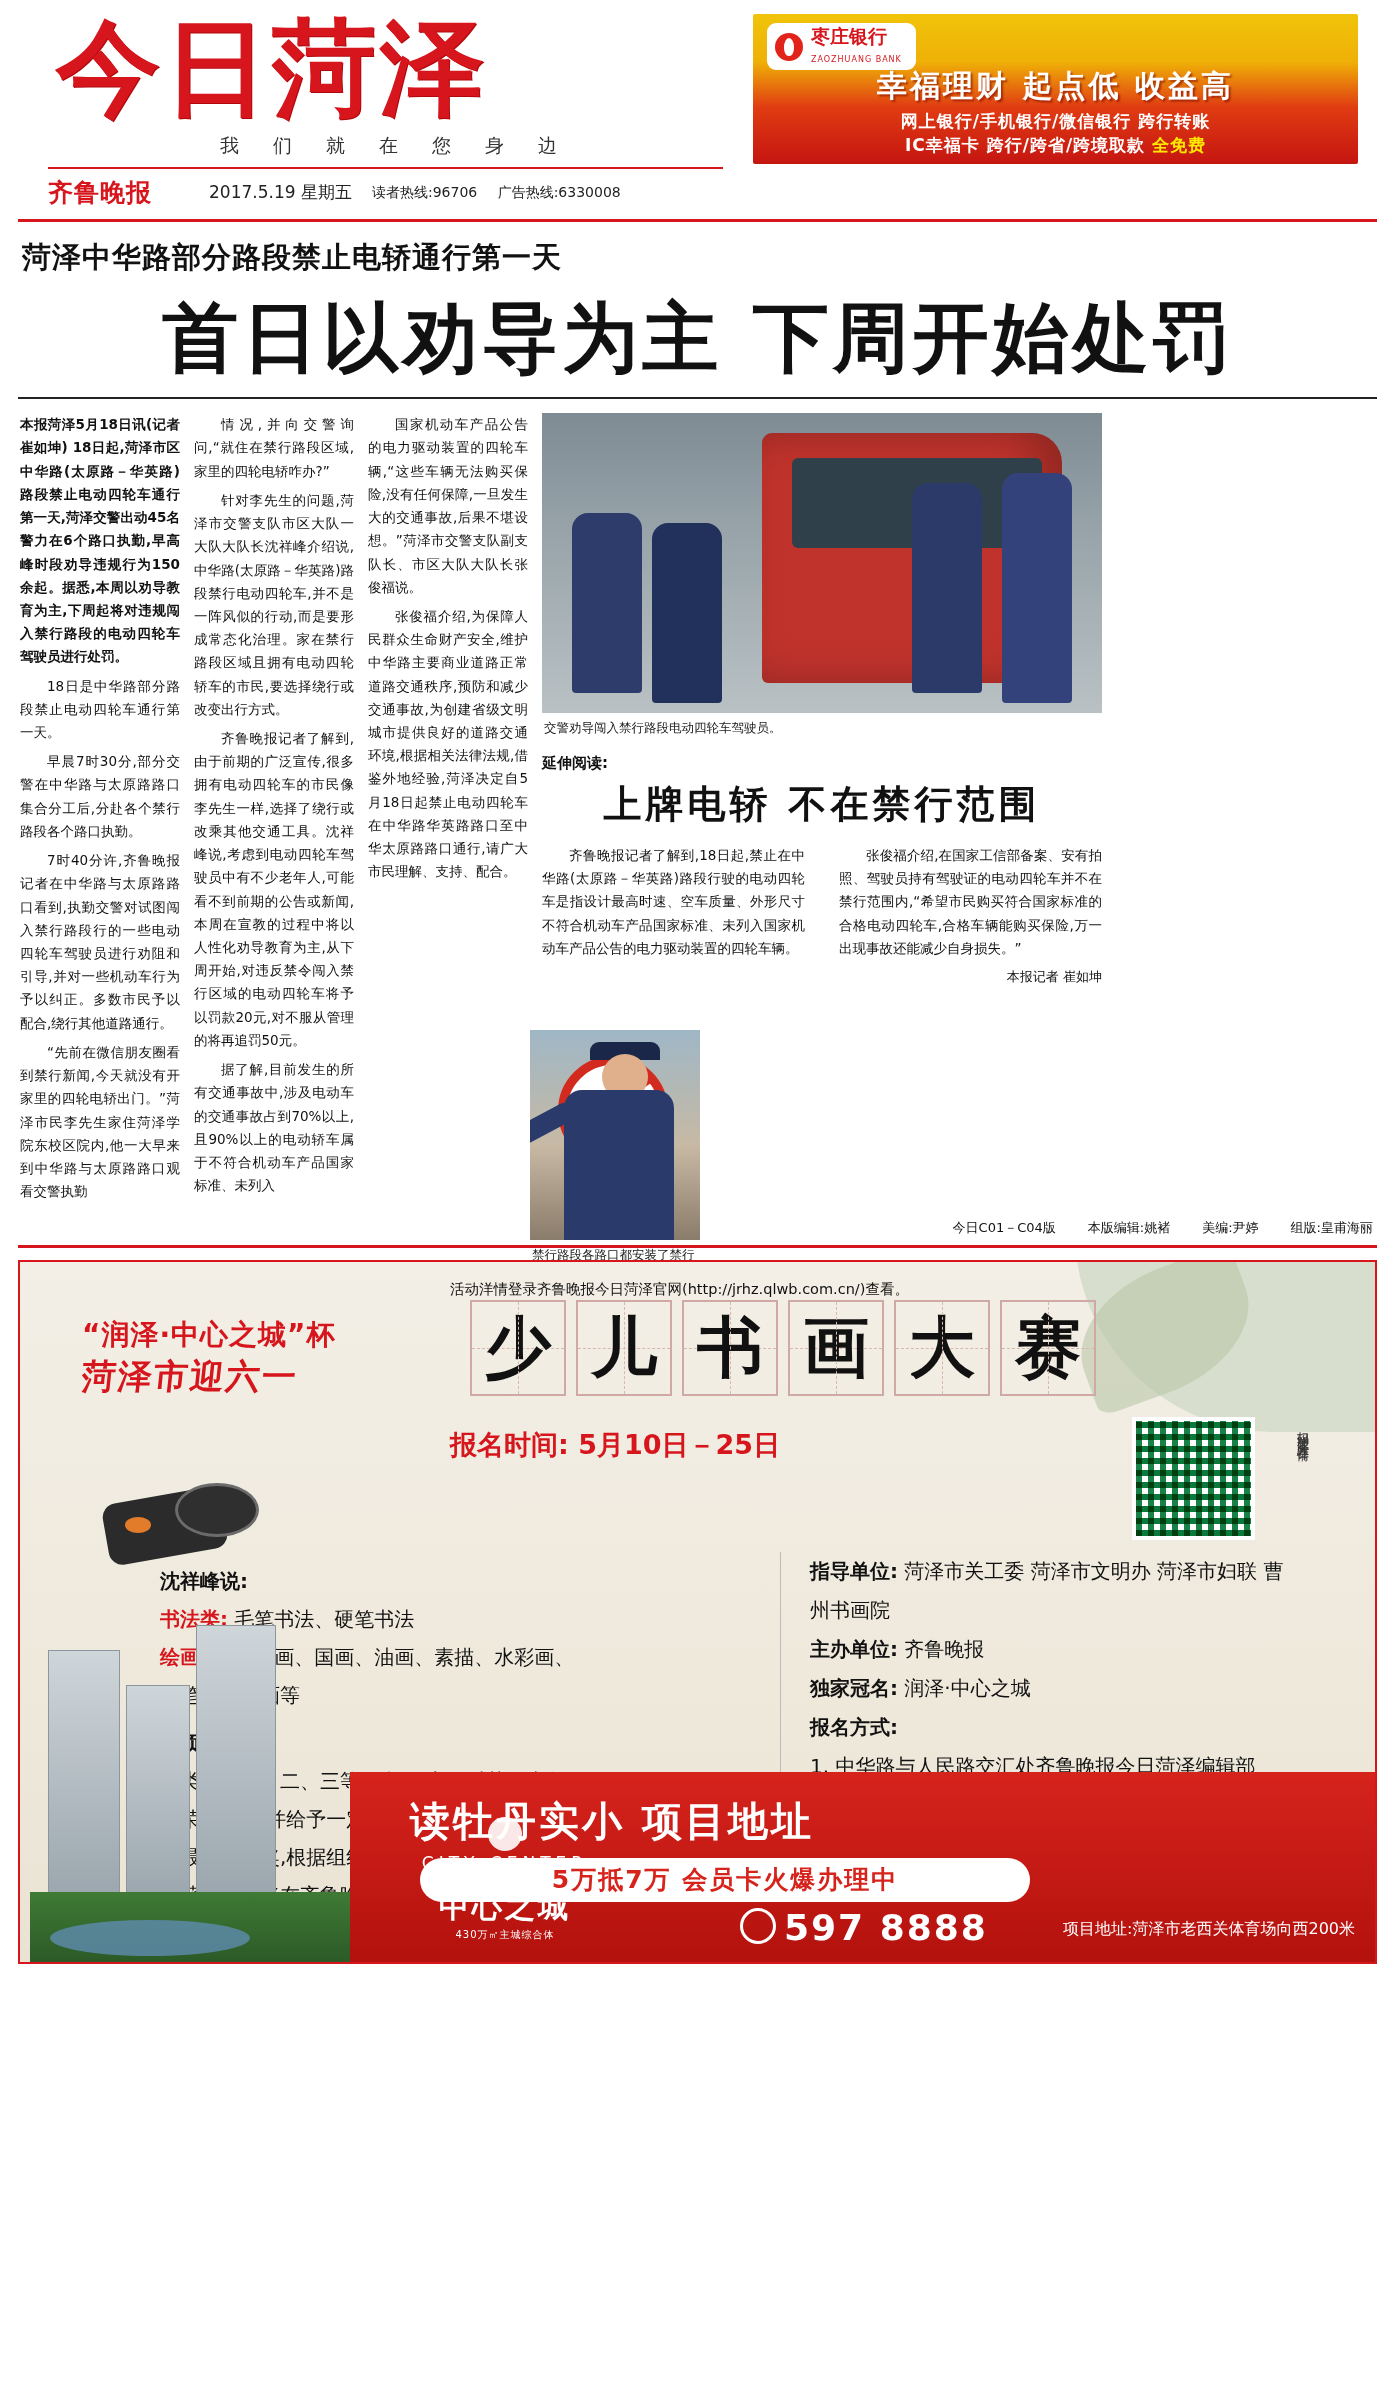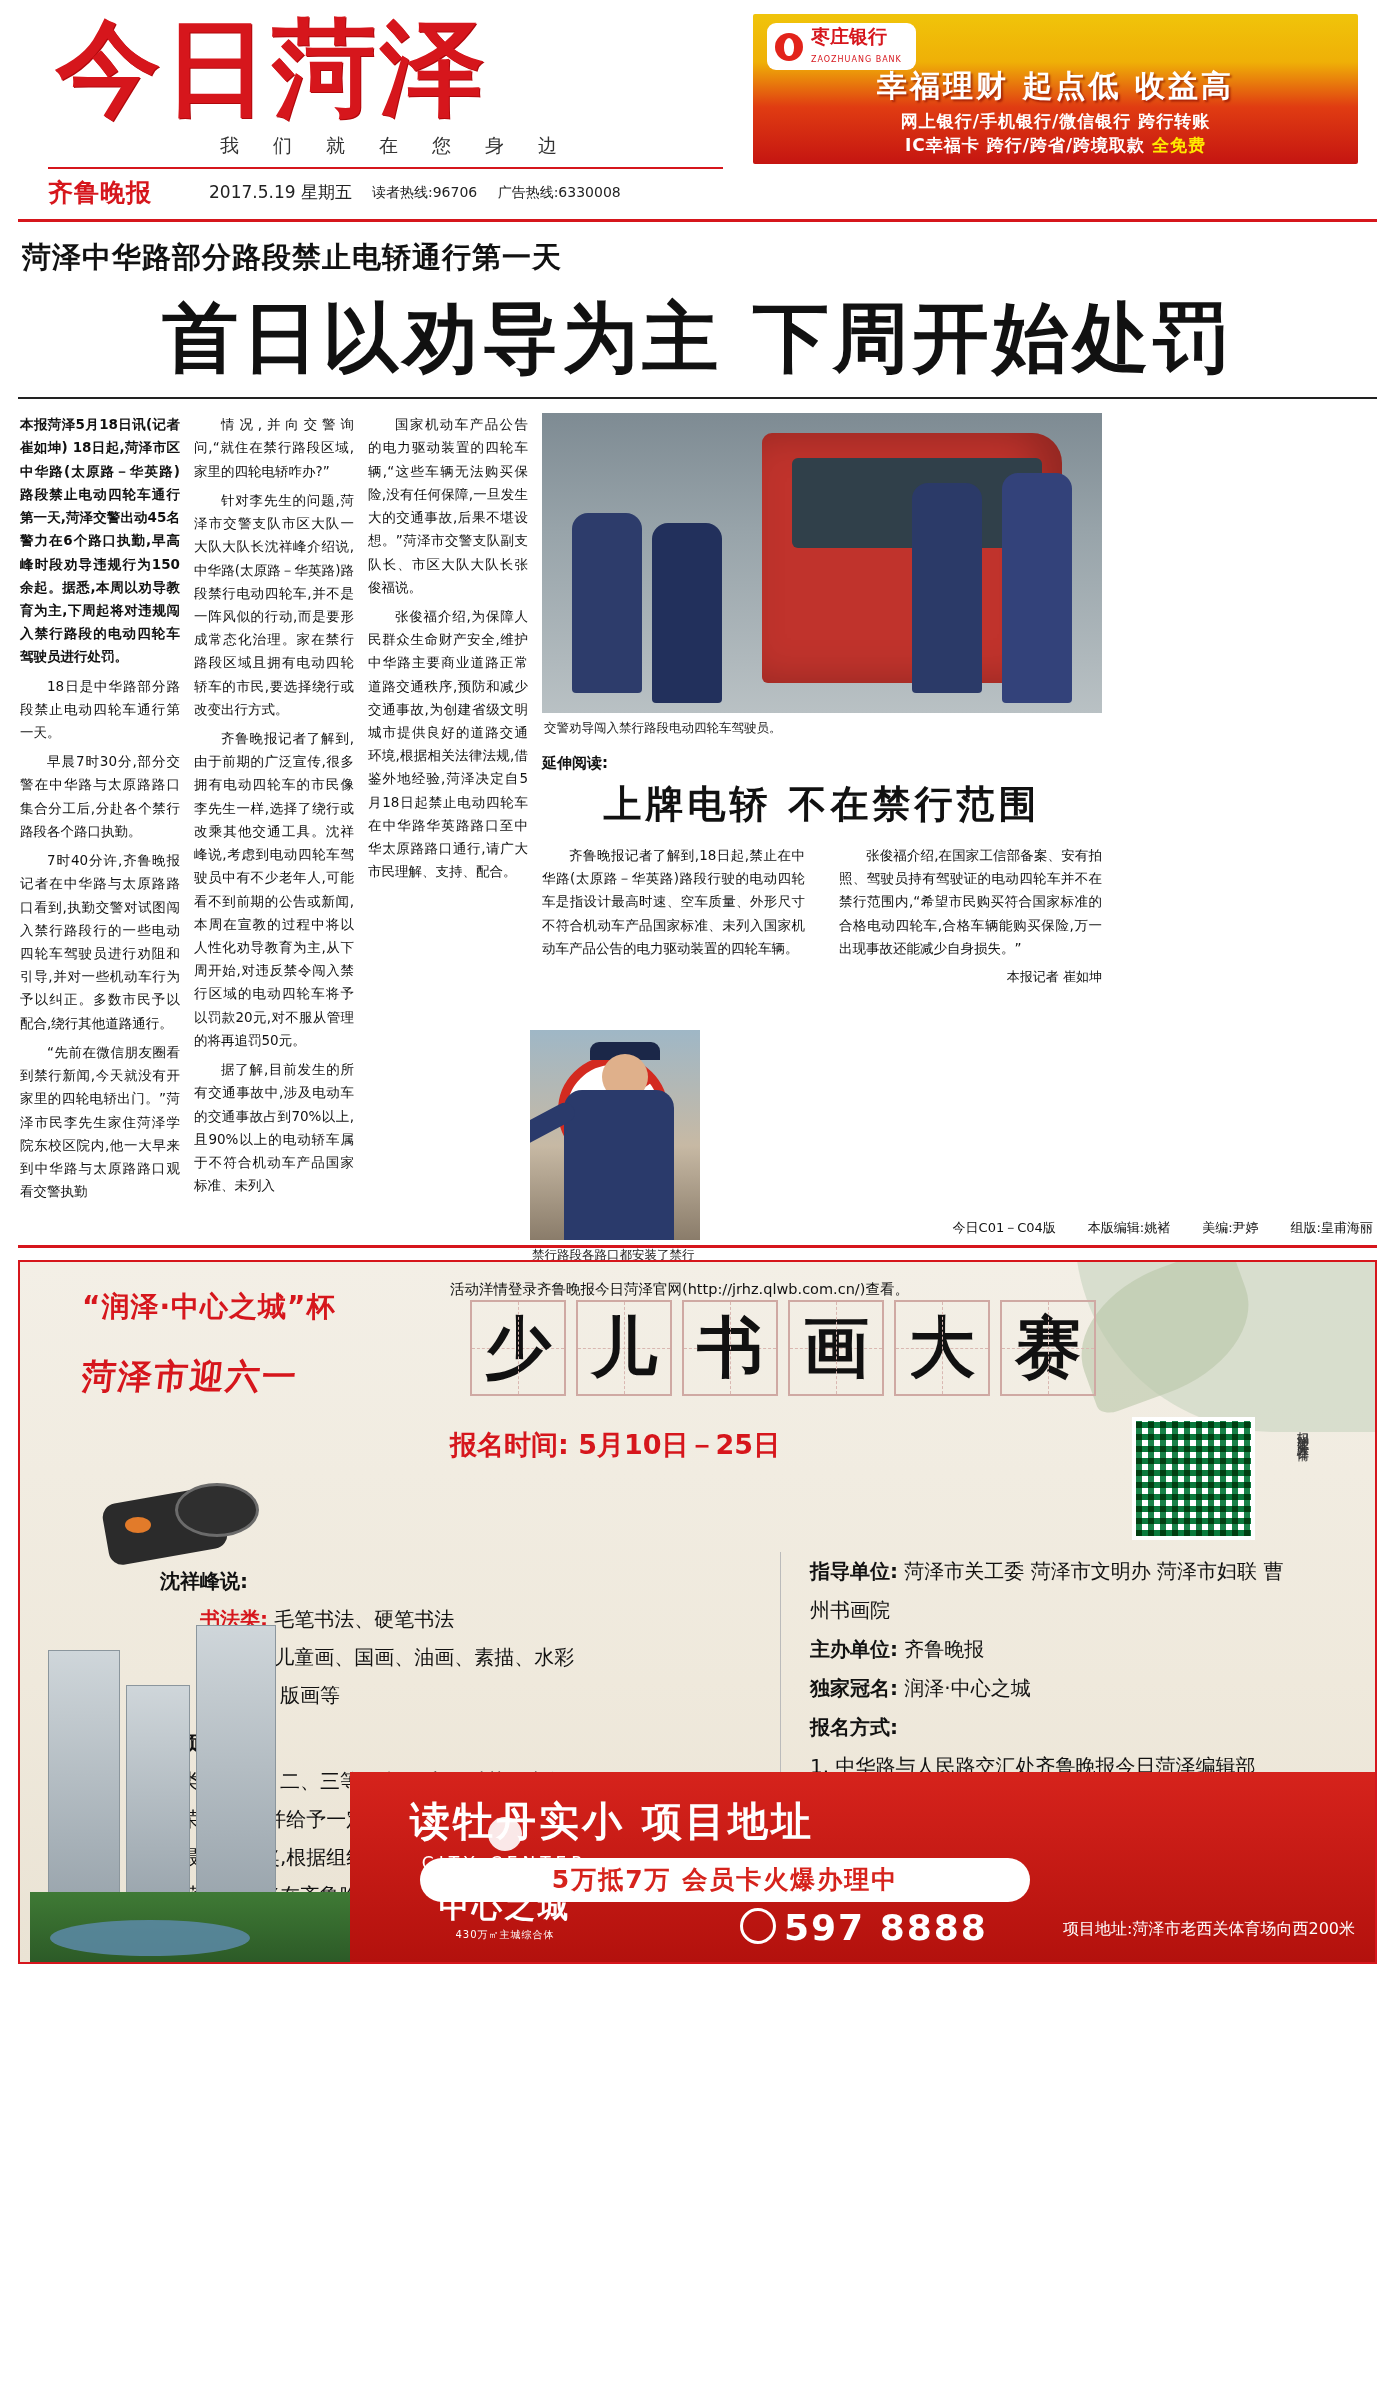--- a/index.html
+++ b/index.html
@@ -74,38 +74,38 @@
 
   .foot-credit{display:flex;justify-content:flex-end;gap:32px;font-size:13px;padding:10px 22px 0 0;color:#111;}
   .hr-red2{border-top:3px solid #d6161c;margin:8px 18px 0 18px;}
 
   
   .bottomad{margin:12px 18px 0 18px;border:2px solid #d6161c;height:700px;position:relative;overflow:hidden;
             background:linear-gradient(180deg,#f3efe6 0%,#efe9dc 60%,#eae3d4 100%);}
   .leaf{position:absolute;right:-30px;top:-40px;width:330px;height:210px;border-radius:0 0 0 200px;background:#cfd8c5;opacity:.75;}
   .leaf2{position:absolute;right:120px;top:8px;width:180px;height:120px;border-radius:60% 10% 60% 10%;background:#b9c7a8;opacity:.6;transform:rotate(-20deg);}
   .ad-link{position:absolute;left:430px;top:18px;font-size:14.5px;color:#111;}
-  .cup{position:absolute;left:62px;top:26px;font-size:28px;font-weight:bold;color:#d6161c;letter-spacing:1px;}
+  .cup{position:absolute;left:62px;top:54px;font-size:28px;font-weight:bold;color:#d6161c;letter-spacing:1px;}
   .heze-line{position:absolute;left:62px;top:92px;font-size:34px;font-weight:bold;color:#d6161c;letter-spacing:2px;transform:skewX(-6deg);}
   .bigtitle{position:absolute;left:450px;top:38px;display:flex;gap:10px;}
   .bigtitle .cell{width:92px;height:92px;border:2px solid #cfa9a3;position:relative;}
   .bigtitle .cell:before{content:"";position:absolute;left:0;top:50%;width:100%;border-top:1px dashed #d9b7b1;}
   .bigtitle .cell:after{content:"";position:absolute;top:0;left:50%;height:100%;border-left:1px dashed #d9b7b1;}
   .bigtitle .ch{position:absolute;inset:0;display:flex;align-items:center;justify-content:center;font-size:66px;font-weight:bold;color:#111;font-family:"DejaVu Serif","Liberation Serif",serif;}
   .signup{position:absolute;left:430px;top:165px;font-size:27px;font-weight:bold;color:#d6161c;}
   .cond{position:absolute;left:430px;top:208px;font-size:27px;font-weight:bold;color:#d6161c;}
   .qr{position:absolute;right:120px;top:155px;width:115px;height:115px;background:
       repeating-linear-gradient(0deg,#0a7a3c 0 6px,#fff 6px 12px),
       repeating-linear-gradient(90deg,rgba(10,122,60,.95) 0 6px,rgba(255,255,255,.95) 6px 12px);
       background-blend-mode:multiply;border:4px solid #fff;}
   .qrtip{position:absolute;right:64px;top:160px;writing-mode:vertical-rl;font-size:12px;color:#333;letter-spacing:2px;}
 
   .left-block{position:absolute;left:140px;top:300px;width:420px;font-size:20px;line-height:1.9;color:#111;}
   .left-block .lbl{font-weight:bold;}
-  .left-block .red{color:#d6161c;font-weight:bold;margin-left:40px;}
+  .left-block .red{color:#d6161c;font-weight:bold;}
   .right-block{position:absolute;left:790px;top:290px;width:480px;font-size:20px;line-height:1.95;color:#111;}
   .right-block .lbl{font-weight:bold;}
   .divider-v{position:absolute;left:760px;top:290px;height:300px;border-left:1px solid #bbb;}
 
   .phone-line{position:absolute;left:355px;bottom:66px;font-size:19px;font-weight:bold;}
   .note-line{position:absolute;left:785px;bottom:68px;font-size:14px;color:#222;}
 
   .ink{position:absolute;left:85px;top:215px;width:150px;height:90px;}
   .ink .stone{position:absolute;left:0;top:18px;width:120px;height:62px;border-radius:14px;background:#2b2b2b;transform:rotate(-10deg);}
   .ink .stone2{position:absolute;left:70px;top:6px;width:78px;height:48px;border-radius:50%;background:#2f2f2f;border:3px solid #6b6b6b;}

